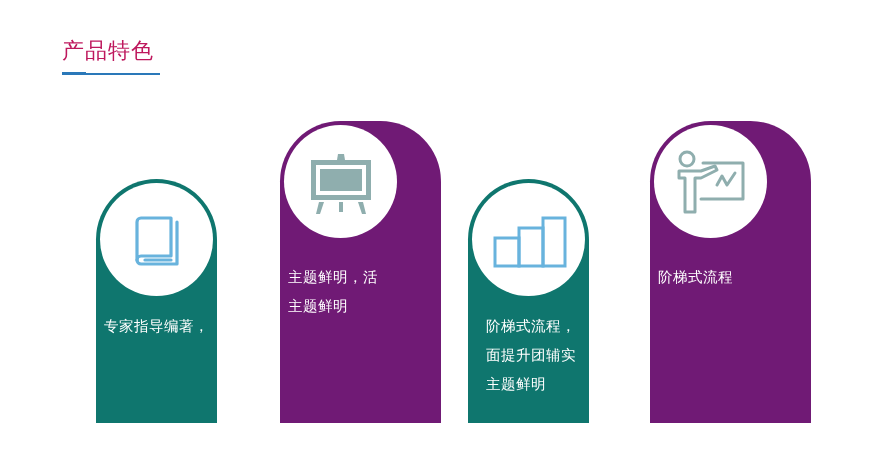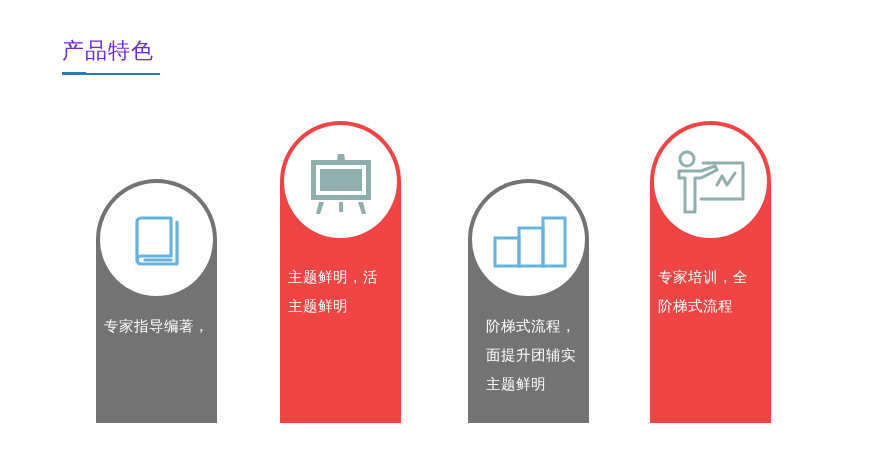--- a/index.html
+++ b/index.html
@@ -1,42 +1,42 @@
 <!DOCTYPE html>
 <html><head>
 <meta charset="utf-8">
 <style>
   html, body { margin:0; padding:0; }
   body {
     width:876px; height:465px; background:#ffffff; position:relative; overflow:hidden;
     font-family: "DejaVu Sans", "Liberation Sans", sans-serif;
   }
   .title {
-    position:absolute; left:62px; top:36px; font-size:22px; color:#6d28d9;
+    position:absolute; left:62px; top:36px; font-size:22px; color:#be185d;
     letter-spacing:1px; font-weight:normal;
   }
   .underline {
     position:absolute; left:62px; top:73px; width:98px; height:2px; background:#2a78b9;
   }
   .underline .thick {
     position:absolute; left:0; top:-1px; width:24px; height:3px; background:#2a78b9;
   }
   .card {
     position:absolute; width:121px; border-radius:60.5px 60.5px 0 0;
   }
   .card .circle {
     position:absolute; left:4px; top:4px; width:113px; height:113px; border-radius:50%;
     background:#ffffff; display:flex; align-items:center; justify-content:center;
   }
   .card .text {
     position:absolute; left:8px; right:6px; color:#ffffff; font-size:14.5px; line-height:29px;
     letter-spacing:0.5px;
   }
-  .blue { background:#737373; }
-  .teal { background:#ef4444; }
+  .blue { background:#0f766e; }
+  .teal { background:#701a75;padding-left:40px; }
 </style>
 </head>
 <body>
 
 <div class="title">产品特色</div>
 <div class="underline">
     <div class="thick"></div>
   </div>
 
 <div class="card blue" style="left:96px; top:179px; height:244px;">
@@ -88,16 +88,15 @@
 <div class="card teal" style="left:650px; top:121px; height:302px;">
   <div class="circle">
     <svg width="76" height="66" viewBox="0 0 76 66" fill="none" stroke="#8faeae" stroke-width="3" stroke-linejoin="round" stroke-linecap="round">
       <circle cx="14" cy="10" r="7"></circle>
       <path d="M6 22 h22 l14 -5 l2 4 l-16 8 v0 h-6 v34 h-10 v-34 h-6 z"></path>
       <path d="M30 14 h40 v36 h-42"></path>
       <path d="M44 36 l5 -9 l5 9 l8 -12"></path>
     </svg>
   </div>
   <div class="text" style="top:142px;">
-    <div>专家培训，全</div>
     <div>阶梯式流程</div>
   </div>
 </div>
 
 </body></html>

